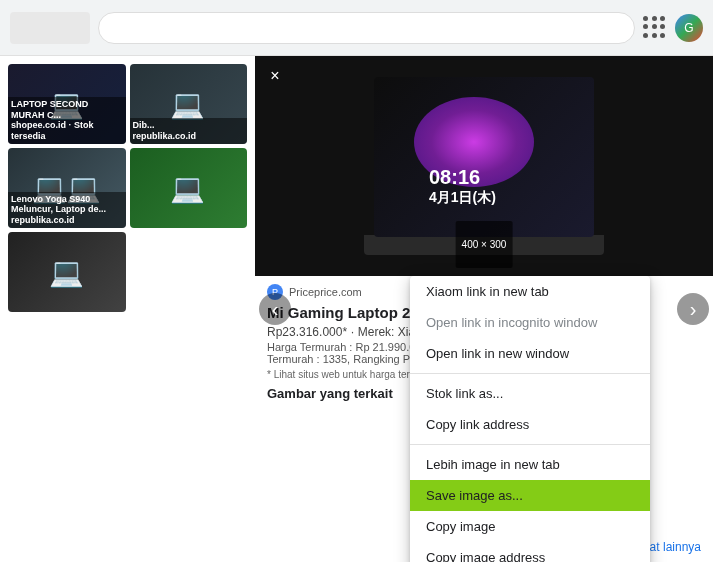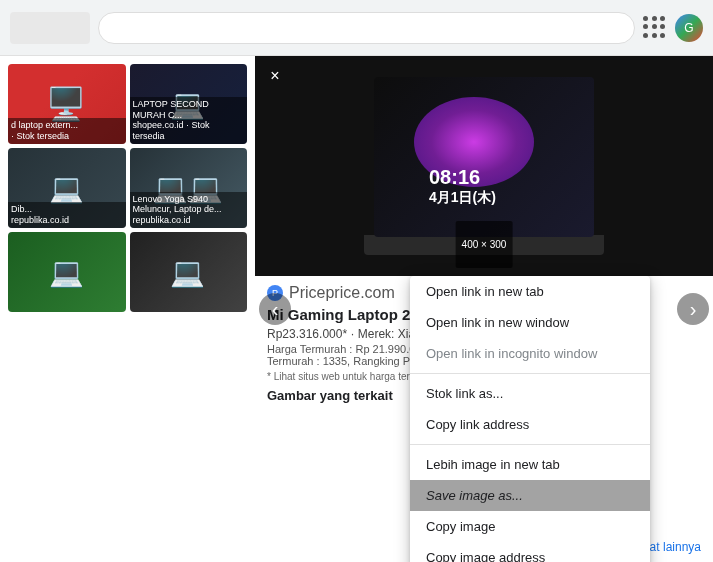--- a/index.html
+++ b/index.html
@@ -137,20 +137,21 @@
     .thumb-label {
       position: absolute;
       bottom: 0;
       left: 0;
       right: 0;
       background: rgba(0,0,0,0.5);
       color: white;
       font-size: 9px;
       padding: 2px 3px;
       line-height: 1.2;
+      font-weight: bold;
     }
 
     
     .right-panel {
       flex: 1;
       background: #1a1a1a;
       position: relative;
       display: flex;
       flex-direction: column;
     }
@@ -264,21 +265,21 @@
 
     .source-icon {
       width: 16px; height: 16px;
       border-radius: 50%;
       background: #4285f4;
       display: flex; align-items: center; justify-content: center;
       color: white; font-size: 9px;
     }
 
     .source-name {
-      font-size: 16px;
+      font-size: 11px;
       color: #555;
     }
 
     .product-title {
       font-size: 15px;
       font-weight: bold;
       color: #202124;
       margin-bottom: 4px;
     }
 
@@ -333,22 +334,21 @@
       padding: 8px 16px;
       cursor: pointer;
       color: #202124;
       display: flex;
       align-items: center;
       justify-content: space-between;
       white-space: nowrap;
     }
 
     .menu-item.highlighted {
-      background: #a3a3a3;
-      font-style: italic;
+      background: #84cc16;
     }
 
     .menu-item.disabled {
       color: #80868b;
       cursor: default;
     }
 
     .menu-divider {
       height: 1px;
       background: #e0e0e0;
@@ -372,24 +372,20 @@
       <span></span>
       <span></span>
   </div>
   <div class="chrome-icon">G</div>
 </div>
 
 <div class="main-area">
 
   <div class="left-sidebar">
 
-    <div class="thumb">
-      <div class="laptop-1"></div>
-      <div class="thumb-label">d laptop extern...<br>· Stok tersedia</div>
-    </div>
     <div class="thumb">
       <div class="laptop-2"></div>
       <div class="thumb-label">LAPTOP SECOND MURAH C...<br>shopee.co.id · Stok tersedia</div>
     </div>
 
     <div class="thumb">
       <div class="laptop-3"></div>
       <div class="thumb-label">Dib...<br>republika.co.id</div>
     </div>
     <div class="thumb">
@@ -439,31 +435,31 @@
       <div class="product-note">* Lihat situs web untuk harga terbar
 cipta. Pelajari Lebih Lanjut</div>
       <div class="related-section">Gambar yang terkait</div>
       <div class="lihat-lainnya">Lihat lainnya</div>
     </div>
   </div>
 
   <div class="context-menu">
 
     <div class="menu-item">
-      <span>Open link in new tab</span>
-    </div>
-
-    <div class="menu-item">
-      <span>Open link in new window</span>
+      <span>Xiaom link in new tab</span>
     </div>
 
     <div class="menu-item disabled">
       <span>Open link in incognito window</span>
     </div>
 
+    <div class="menu-item">
+      <span>Open link in new window</span>
+    </div>
+
     <div class="menu-divider"></div>
 
     <div class="menu-item">
       <span>Stok link as...</span>
     </div>
 
     <div class="menu-item">
       <span>Copy link address</span>
     </div>
 

